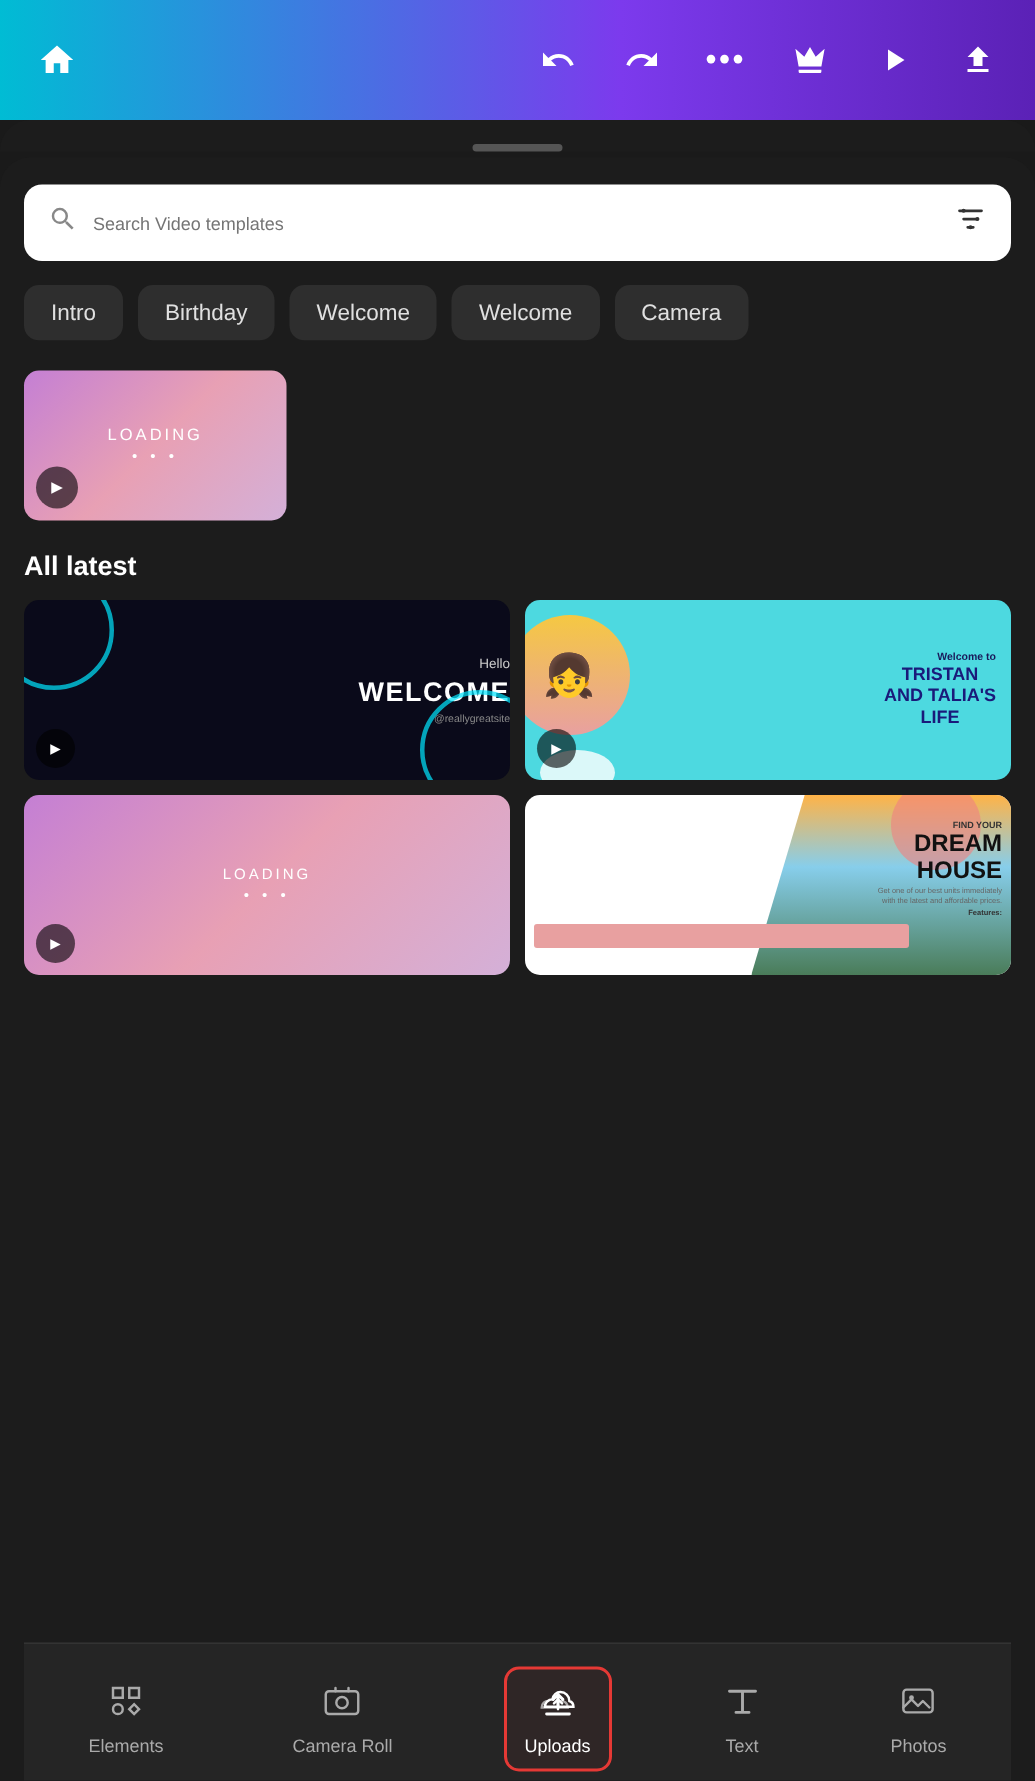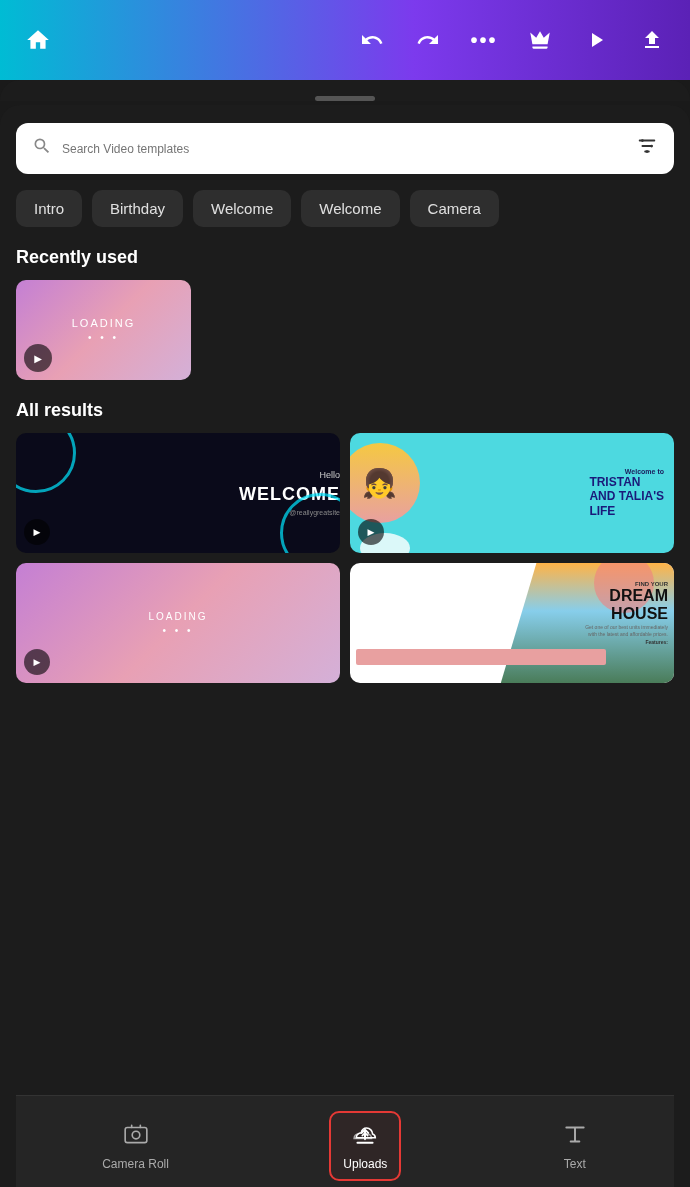--- a/index.html
+++ b/index.html
@@ -432,52 +432,51 @@
 
   <div class="category-row">
     <button class="chip">Intro</button>
     <button class="chip">Birthday</button>
     <button class="chip">Welcome</button>
     <button class="chip">Welcome</button>
     <button class="chip">Camera</button>
   </div>
 
   <div class="recently-used">
-    <div class="section-title">Recently used</div>
     <div class="recent-thumb">
       <div class="thumb-loading-text">
         LOADING
         <span class="dots-decoration">• • •</span>
       </div>
       <div class="play-btn">▶</div>
     </div>
   </div>
 
   <div class="all-results">
-    <div class="section-title">All results</div>
+    <div class="section-title">All latest</div>
     <div class="results-grid">
 
       <div class="result-thumb thumb-welcome-dark">
         <div class="cyan-circle-tl"></div>
         <div class="cyan-circle-br"></div>
         <div class="hello-text">Hello</div>
         <div class="welcome-big">WELCOME</div>
         <div class="site-text">@reallygreatsite</div>
         <div class="play-btn-sm">▶</div>
       </div>
 
       <div class="result-thumb thumb-talia" style="background:#4dd9e0; position:relative; overflow:hidden;">
         <div class="talia-circle">
 
           <div style="width:100%;height:100%;background:linear-gradient(#f5c842,#e8a0a0);display:flex;align-items:center;justify-content:center;font-size:28px;">👧</div>
         </div>
         <div class="white-blob"></div>
         <div style="margin-left:40%; text-align:right; z-index:2; position:relative;">
           <div class="welcome-small" style="color:#1a1a5a;font-size:7px;font-weight:600;">Welcome to</div>
-          <div class="big-title" style="color:#1a1a7a;font-size:12px;font-weight:900;text-align:left;line-height:1.2;">TRISTAN<br>AND TALIA'S<br>LIFE</div>
+          <div class="big-title" style="color:#1a1a7a;font-size:12px;font-weight:900;text-align:center;line-height:1.2;">TRISTAN<br>AND TALIA'S<br>LIFE</div>
         </div>
         <div class="play-btn-sm">▶</div>
       </div>
 
       <div class="result-thumb thumb-loading-pink">
         <div style="text-align:center;">
           <div style="color:white;font-size:10px;letter-spacing:2px;">LOADING</div>
           <div style="color:white;font-size:10px;letter-spacing:3px;margin-top:3px;">• • •</div>
         </div>
         <div class="play-btn-sm">▶</div>
@@ -495,20 +494,30 @@
           </div>
           <div class="features-box"></div>
         </div>
       </div>
 
     </div>
   </div>
 
   <div class="bottom-nav">
 
+    <div class="nav-item">
+      <div class="nav-icon">
+        <svg width="26" height="26" viewBox="0 0 24 24" fill="none">
+          <path d="M4 4h6v6H4zM14 4h6v6h-6z" stroke="#aaa" stroke-width="1.5" fill="none"></path>
+          <circle cx="7" cy="17" r="3" stroke="#aaa" stroke-width="1.5" fill="none"></circle>
+          <path d="M14 17l3-3 3 3-3 3-3-3z" stroke="#aaa" stroke-width="1.5" fill="none"></path>
+        </svg>
+      </div>
+      <div class="nav-label">Elements</div>
+    </div>
 
     <div class="nav-item">
       <div class="nav-icon">
         <svg width="26" height="26" viewBox="0 0 24 24" fill="none">
           <rect x="2" y="6" width="20" height="14" rx="2" stroke="#aaa" stroke-width="1.5"></rect>
           <circle cx="12" cy="13" r="3.5" stroke="#aaa" stroke-width="1.5"></circle>
           <path d="M8 6V4M16 6V4" stroke="#aaa" stroke-width="1.5" stroke-linecap="round"></path>
         </svg>
       </div>
       <div class="nav-label">Camera Roll</div>
@@ -531,16 +540,26 @@
 
     <div class="nav-item">
       <div class="nav-icon">
         <svg width="26" height="26" viewBox="0 0 24 24" fill="none">
           <path d="M4 6h16M12 6v13M8 19h8" stroke="#aaa" stroke-width="1.8" stroke-linecap="round"></path>
         </svg>
       </div>
       <div class="nav-label">Text</div>
     </div>
 
+    <div class="nav-item">
+      <div class="nav-icon">
+        <svg width="26" height="26" viewBox="0 0 24 24" fill="none">
+          <rect x="3" y="5" width="18" height="14" rx="2" stroke="#aaa" stroke-width="1.5"></rect>
+          <path d="M3 16l5-5 4 4 3-3 4 4" stroke="#aaa" stroke-width="1.5" stroke-linecap="round" stroke-linejoin="round"></path>
+          <circle cx="8" cy="10" r="1.5" fill="#aaa"></circle>
+        </svg>
+      </div>
+      <div class="nav-label">Photos</div>
+    </div>
 
   </div>
 
 </div>
 
 </body></html>

